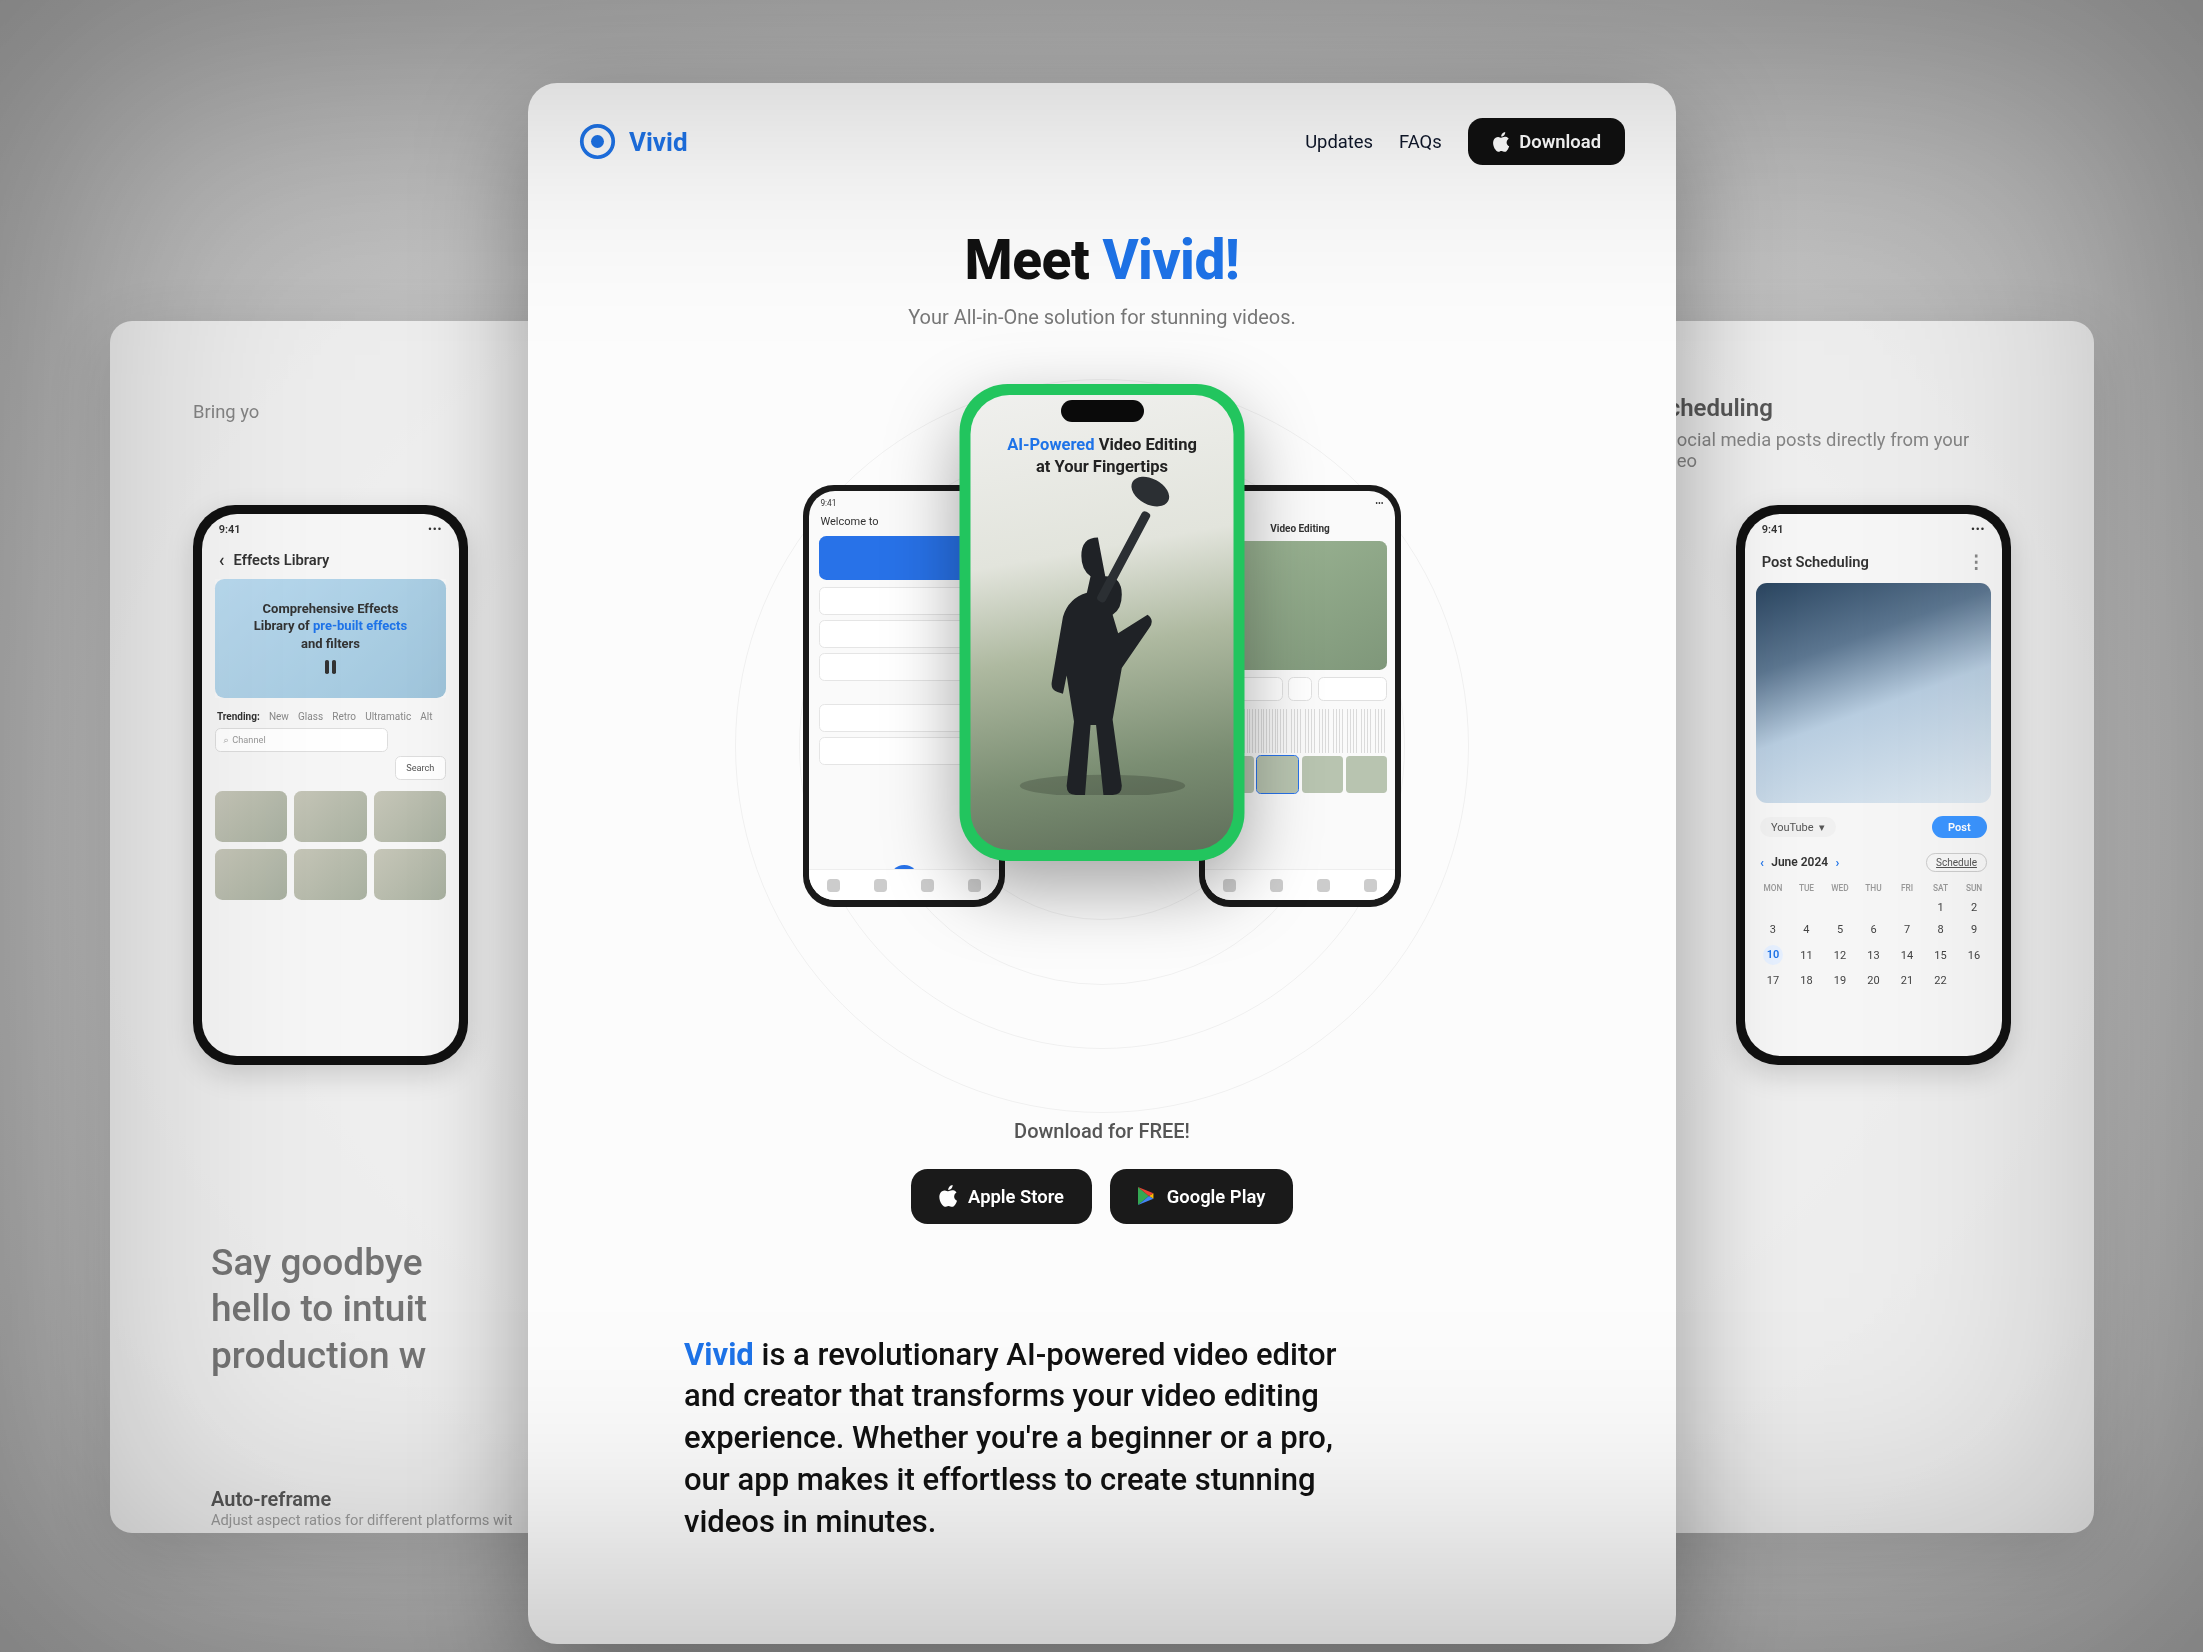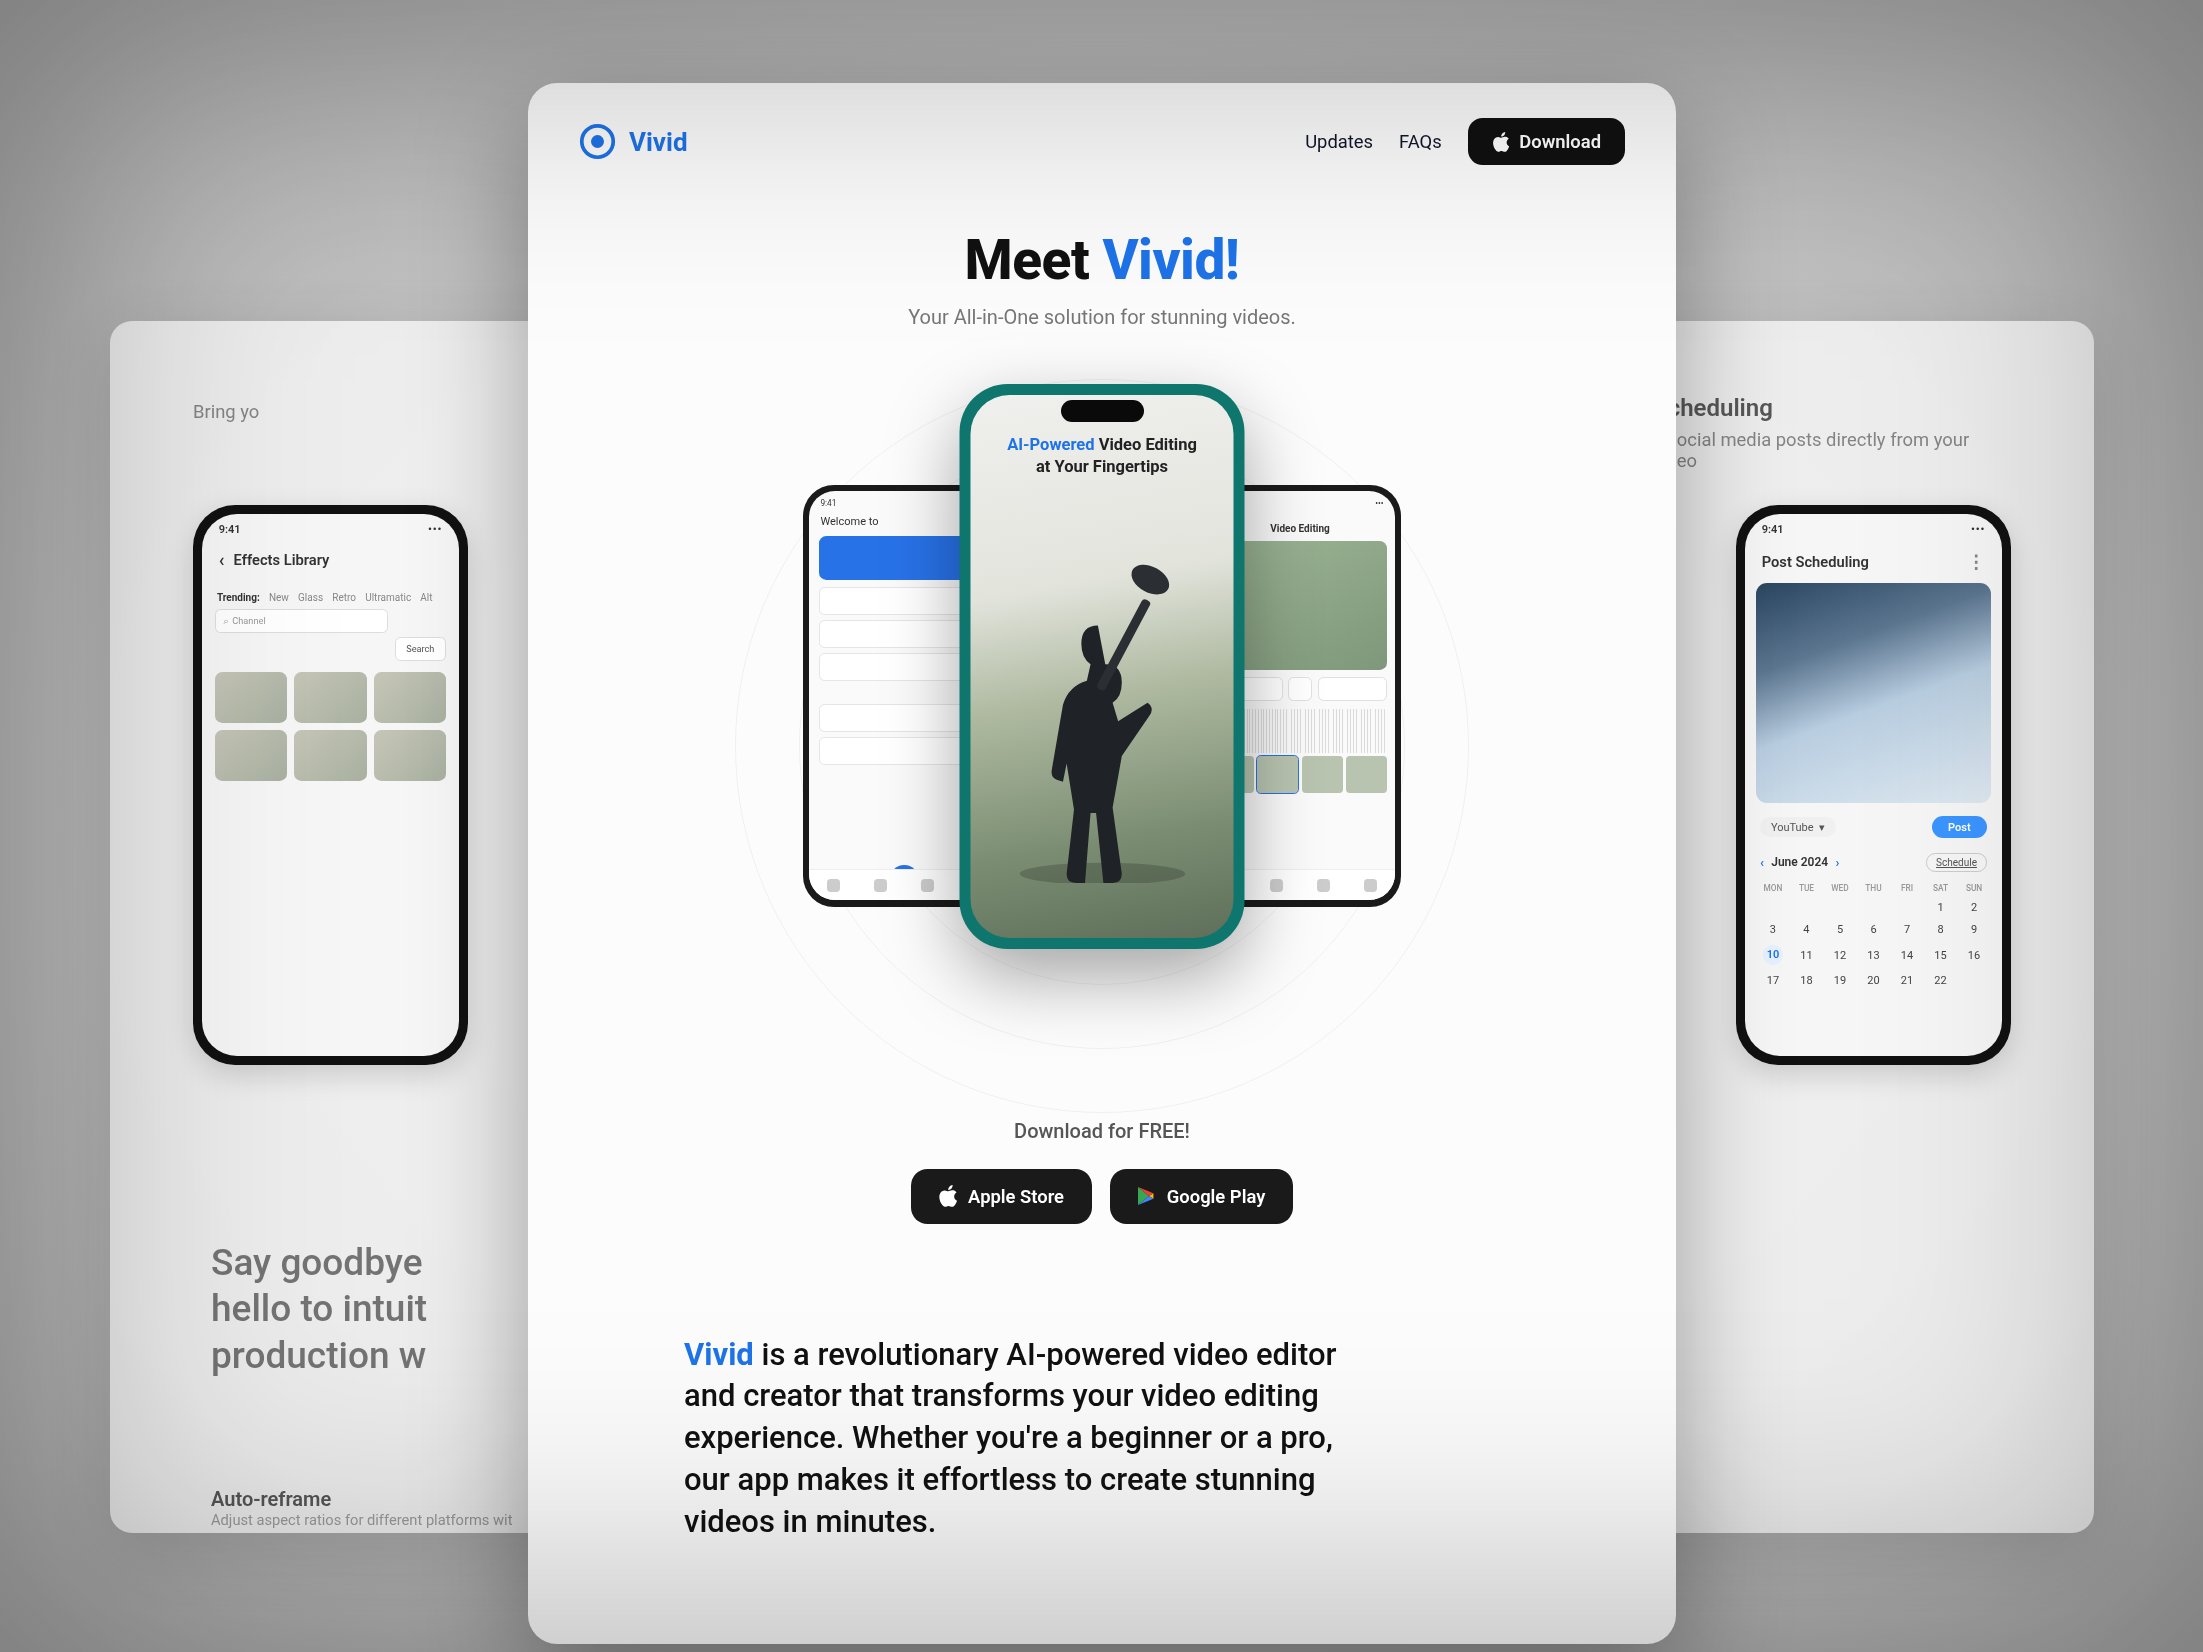--- a/index.html
+++ b/index.html
@@ -169,21 +169,21 @@
 .bp-r-ctrl { display:flex; gap:5.5px; margin:7.3px; }
 .bp-r-ctrl div { flex:1; height:24px; background:#fff; border:0.9px solid #e0e0e0; border-radius:5.5px;}
 .bp-r-wave { margin:3.7px 7.3px; height:44px; background:repeating-linear-gradient(90deg,#bbb 0 0.9px,transparent 0.9px 2.8px); border-radius:3.7px; opacity:0.5;}
 .bp-r-strip { margin:3.7px 7.3px; height:37px; display:flex; gap:3.7px;}
 .bp-r-strip div { flex:1; background:#b8c4b0; border-radius:3.7px;}
 .bp-r-strip div.hl { outline:1.8px solid #2872e8;}
 
 
 .center-phone {
   position:absolute; left:50%; top:0; transform:translateX(-50%);
-  width:285px; height:565px; background:#0f766e; border-radius:48px; padding:11px;
+  width:285px; height:477px; background:#22c55e; border-radius:48px; padding:11px;
   box-shadow: 0 27.5px 73px rgba(0,0,0,0.35);
   z-index:5;
 }
 .center-phone .notch { position:absolute; top:16.5px; left:50%; transform:translateX(-50%); width:83px; height:22px; background:#0a0a0a; border-radius:13px; z-index:2;}
 .center-phone .cscreen {
   width:100%; height:100%; border-radius:39px; overflow:hidden; position:relative;
   background:linear-gradient(170deg,#f0f0ee 0%,#e2e4dc 35%,#aeb9a0 55%,#7a8d72 80%,#5f6f5a 100%);
 }
 .cscreen .ctext {
   position:absolute; top:39px; left:0; right:0; text-align:center;
@@ -230,20 +230,33 @@
   <div class="screen">
     <div class="statusbar">
       <span>9:41</span>
       <span class="statusdots">
           <span></span>
         </span>
     </div>
     <div class="phone-heading">
       <span class="back">‹</span>
       <span>Effects Library</span>
+    </div>
+    <div class="eff-banner">
+      <div class="eff-overlay">
+        <div>
+          <span>Comprehensive Effects</span><br>
+          <span>Library of </span><span class="accent">pre-built effects</span><br>
+          <span>and filters</span>
+        </div>
+        <div class="eff-pause">
+            <div></div>
+            <div></div>
+          </div>
+      </div>
     </div>
     <div class="eff-tags">
       <b>Trending:</b>
       <span>New</span>
       <span>Glass</span>
       <span>Retro</span>
       <span>Ultramatic</span>
       <span>Alt</span>
     </div>
     <div class="eff-search">

